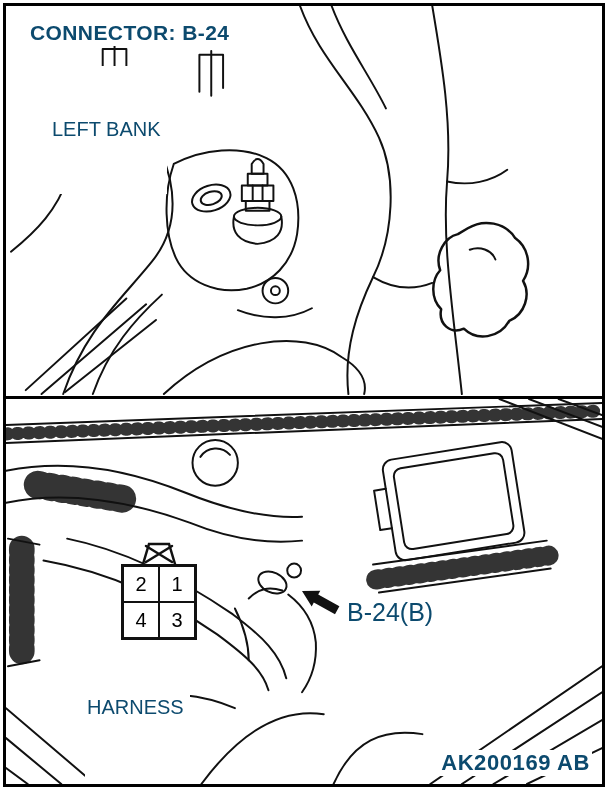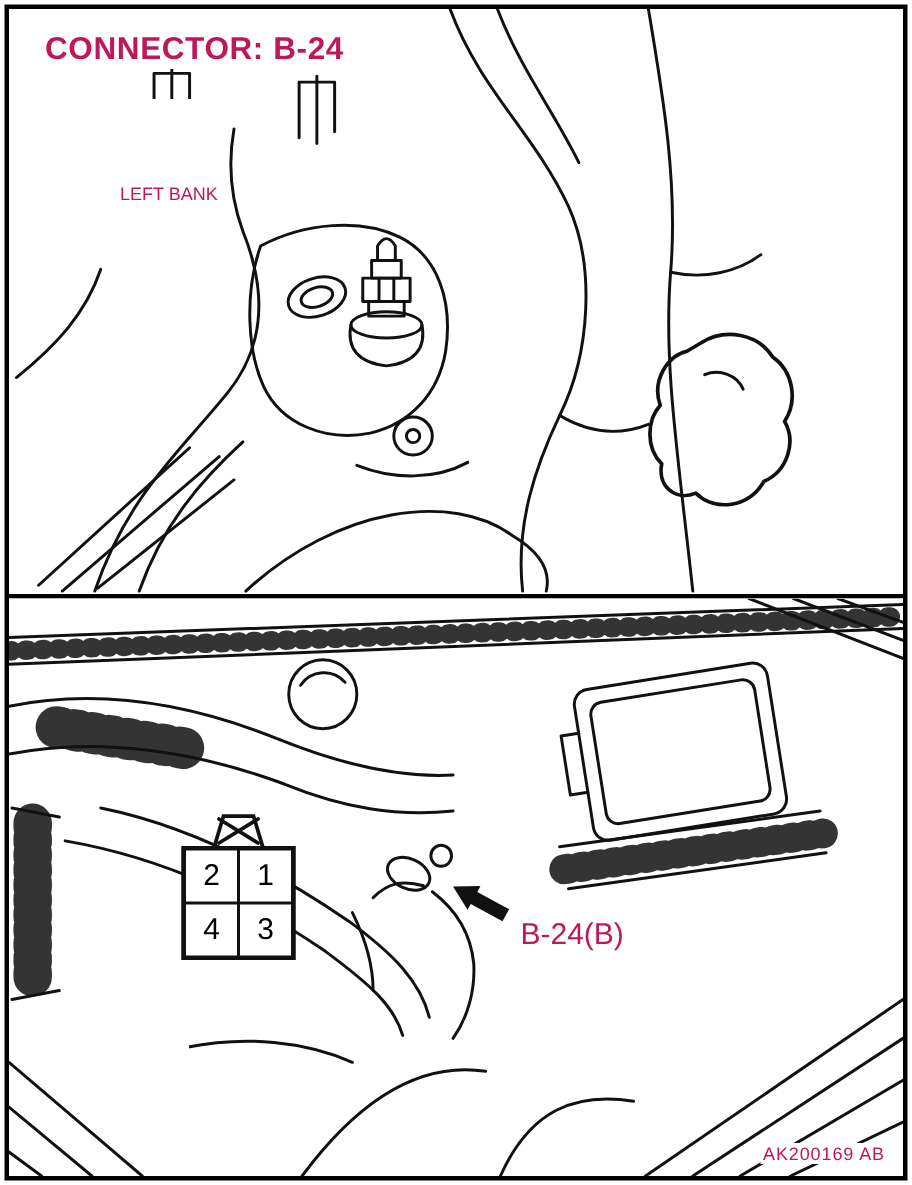--- a/index.html
+++ b/index.html
@@ -3,26 +3,26 @@
 <meta charset="utf-8">
 <style>
   * { margin:0; padding:0; box-sizing:border-box; }
   html,body { width:608px; height:790px; background:#fff; }
   body { padding:3px; font-family:"Liberation Sans","DejaVu Sans",sans-serif; color:#000; }
   .frame { position:relative; width:602px; height:784px; background:#fff; border:3px solid #000; overflow:hidden; }
   .panel { position:relative; width:100%; overflow:hidden; background:#fff; }
   .top-panel { height:393px; border-bottom:3px solid #000; }
   .bottom-panel { height:385px; }
   svg.art { position:absolute; left:0; top:0; width:100%; height:100%; }
-  .label { position:absolute; color:#be185d; white-space:pre; }
+  .label { position:absolute; color:#0c4a6e; white-space:pre; }
   .title { left:22px; top:14px; font-size:21px; font-weight:700; letter-spacing:.4px; background:#fff; padding:1px 8px 1px 2px; }
-  .sensor-label { left:44px; top:60px; font-size:12px; line-height:25px; background:#fff; padding:1px 6px 2px 2px;margin-left:28px; }
+  .sensor-label { left:44px; top:60px; font-size:20px; line-height:25px; background:#fff; padding:1px 6px 2px 2px; }
   .harness-label { left:79px; top:247px; font-size:20px; line-height:24px; background:#fff; padding:1px 6px 2px 2px; }
-  .connector-ref { left:338px; top:213px; font-size:20px; background:#fff; padding:0 3px; }
-  .figure-code { right:10px; bottom:8px; font-size:12px; font-weight:400; letter-spacing:.6px; background:#fff; padding:0 2px; }
+  .connector-ref { left:338px; top:199px; font-size:25px; background:#fff; padding:0 3px; }
+  .figure-code { right:10px; bottom:8px; font-size:22px; font-weight:700; letter-spacing:.6px; background:#fff; padding:0 2px; }
   .pin-diagram { position:absolute; left:112px; top:143px; width:82px; text-align:center; }
   .lock-tab { display:block; margin:0 auto; }
   .pin-grid { width:76px; margin:0 auto; display:grid; grid-template-columns:34px 34px; grid-template-rows:34px 34px; gap:2px; background:#111; border:3px solid #111; }
   .pin-cell { background:#fff; display:flex; align-items:center; justify-content:center; font-size:20px; color:#000; }
   .arrow-icon { position:absolute; left:290px; top:186px; }
 </style>
 </head>
 <body>
 
 <div class="frame">
@@ -141,20 +141,21 @@
         <div class="pin-cell">4</div>
         <div class="pin-cell">3</div>
       </div>
     </div>
 
     <svg class="arrow-icon" width="52" height="44" viewBox="0 0 52 44">
       <polygon points="6,6 24.3,5.7 22.2,9.6 43.4,21.2 39,29.2 17.8,17.6 15.7,21.5" fill="#111"></polygon>
     </svg>
 
     <div class="label harness-label">
+      <div>HARNESS</div>
       
       
     </div>
 
     <div class="label connector-ref">B-24(B)</div>
 
     <div class="label figure-code">AK200169 AB</div>
   </div>
 </div>
 

